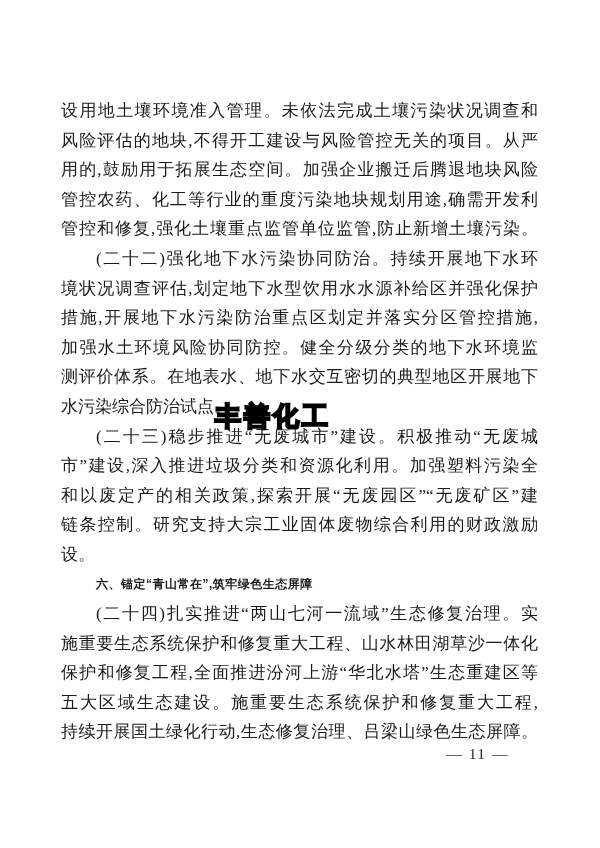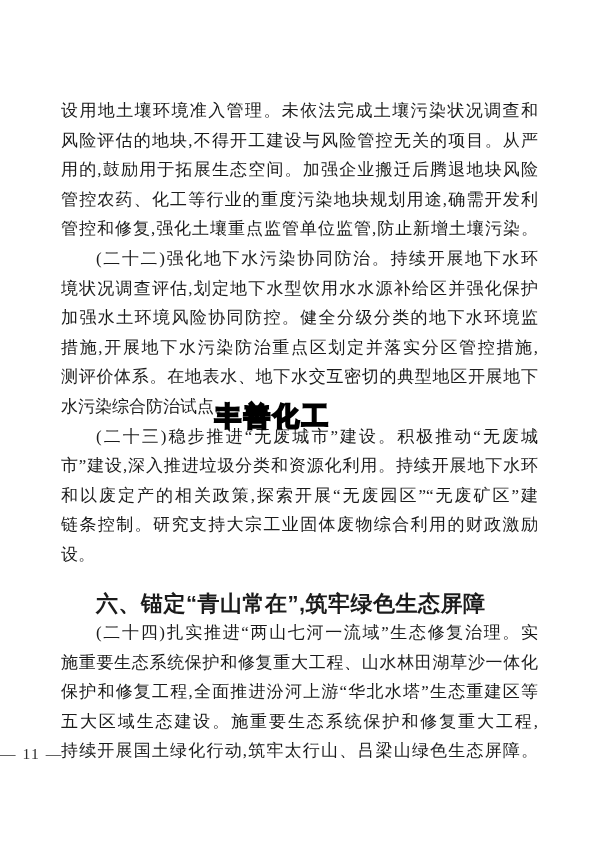--- a/index.html
+++ b/index.html
@@ -39,79 +39,79 @@
   .line.indent {
     text-indent: 35px;
   }
   .line.para-end {
     text-align: left;
     text-align-last: left;
   }
   .line.heading {
     font-family: "Liberation Sans", "DejaVu Sans", sans-serif;
     font-weight: 700;
-    font-size: 22px;
+    font-size: 12px;
     text-align: left;
     text-align-last: left;
     text-indent: 35px;
     letter-spacing: 0.5px;
-    margin-top: 19px;
   }
   .watermark {
     position: absolute;
     left: 215px;
     top: 394px;
     font-family: Liberation Sans, sans-serif;
     font-size: 26px;
     line-height: 44px;
     font-weight: 900;
     color: #000000;
     letter-spacing: 3px;
     -webkit-text-stroke: 2.2px #000000;
     white-space: nowrap;
     z-index: 5;
   }
   .page-number {
     position: absolute;
     top: 744px;
     left: 0;
     width: 509px;
+    text-align: right;
     font-size: 15.5px;
     line-height: 20px;
     color: #2b2b2b;
     letter-spacing: 1.5px;
   }
 </style>
 </head>
 <body>
 
 <div class="page">
 
   <div class="textblock">
     <div class="line">设用地土壤环境准入管理。未依法完成土壤污染状况调查和</div>
     <div class="line">风险评估的地块,不得开工建设与风险管控无关的项目。从严</div>
     <div class="line">用的,鼓励用于拓展生态空间。加强企业搬迁后腾退地块风险</div>
     <div class="line">管控农药、化工等行业的重度污染地块规划用途,确需开发利</div>
     <div class="line">管控和修复,强化土壤重点监管单位监管,防止新增土壤污染。</div>
     <div class="line indent">(二十二)强化地下水污染协同防治。持续开展地下水环</div>
     <div class="line">境状况调查评估,划定地下水型饮用水水源补给区并强化保护</div>
+    <div class="line">措施,开展地下水污染防治重点区划定并落实分区管控措施,</div>
     <div class="line">加强水土环境风险协同防控。健全分级分类的地下水环境监</div>
-    <div class="line">措施,开展地下水污染防治重点区划定并落实分区管控措施,</div>
     <div class="line">测评价体系。在地表水、地下水交互密切的典型地区开展地下</div>
     <div class="line para-end">水污染综合防治试点。</div>
     <div class="line indent">(二十三)稳步推进“无废城市”建设。积极推动“无废城</div>
-    <div class="line">市”建设,深入推进垃圾分类和资源化利用。持续开展地下水环</div>
+    <div class="line">市”建设,深入推进垃圾分类和资源化利用。加强塑料污染全</div>
     <div class="line">和以废定产的相关政策,探索开展“无废园区”“无废矿区”建</div>
     <div class="line">链条控制。研究支持大宗工业固体废物综合利用的财政激励</div>
     <div class="line para-end">设。</div>
     <div class="line heading">六、锚定“青山常在”,筑牢绿色生态屏障</div>
     <div class="line indent">(二十四)扎实推进“两山七河一流域”生态修复治理。实</div>
     <div class="line">施重要生态系统保护和修复重大工程、山水林田湖草沙一体化</div>
     <div class="line">保护和修复工程,全面推进汾河上游“华北水塔”生态重建区等</div>
     <div class="line">五大区域生态建设。施重要生态系统保护和修复重大工程,</div>
-    <div class="line">持续开展国土绿化行动,筑牢太行山、吕梁山绿色生态屏障。</div>
+    <div class="line">持续开展国土绿化行动,生态修复治理、吕梁山绿色生态屏障。</div>
   </div>
 
   <div class="watermark">丰善化工</div>
 
   <div class="page-number">— 11 —</div>
 
 </div>
 
 </body></html>

